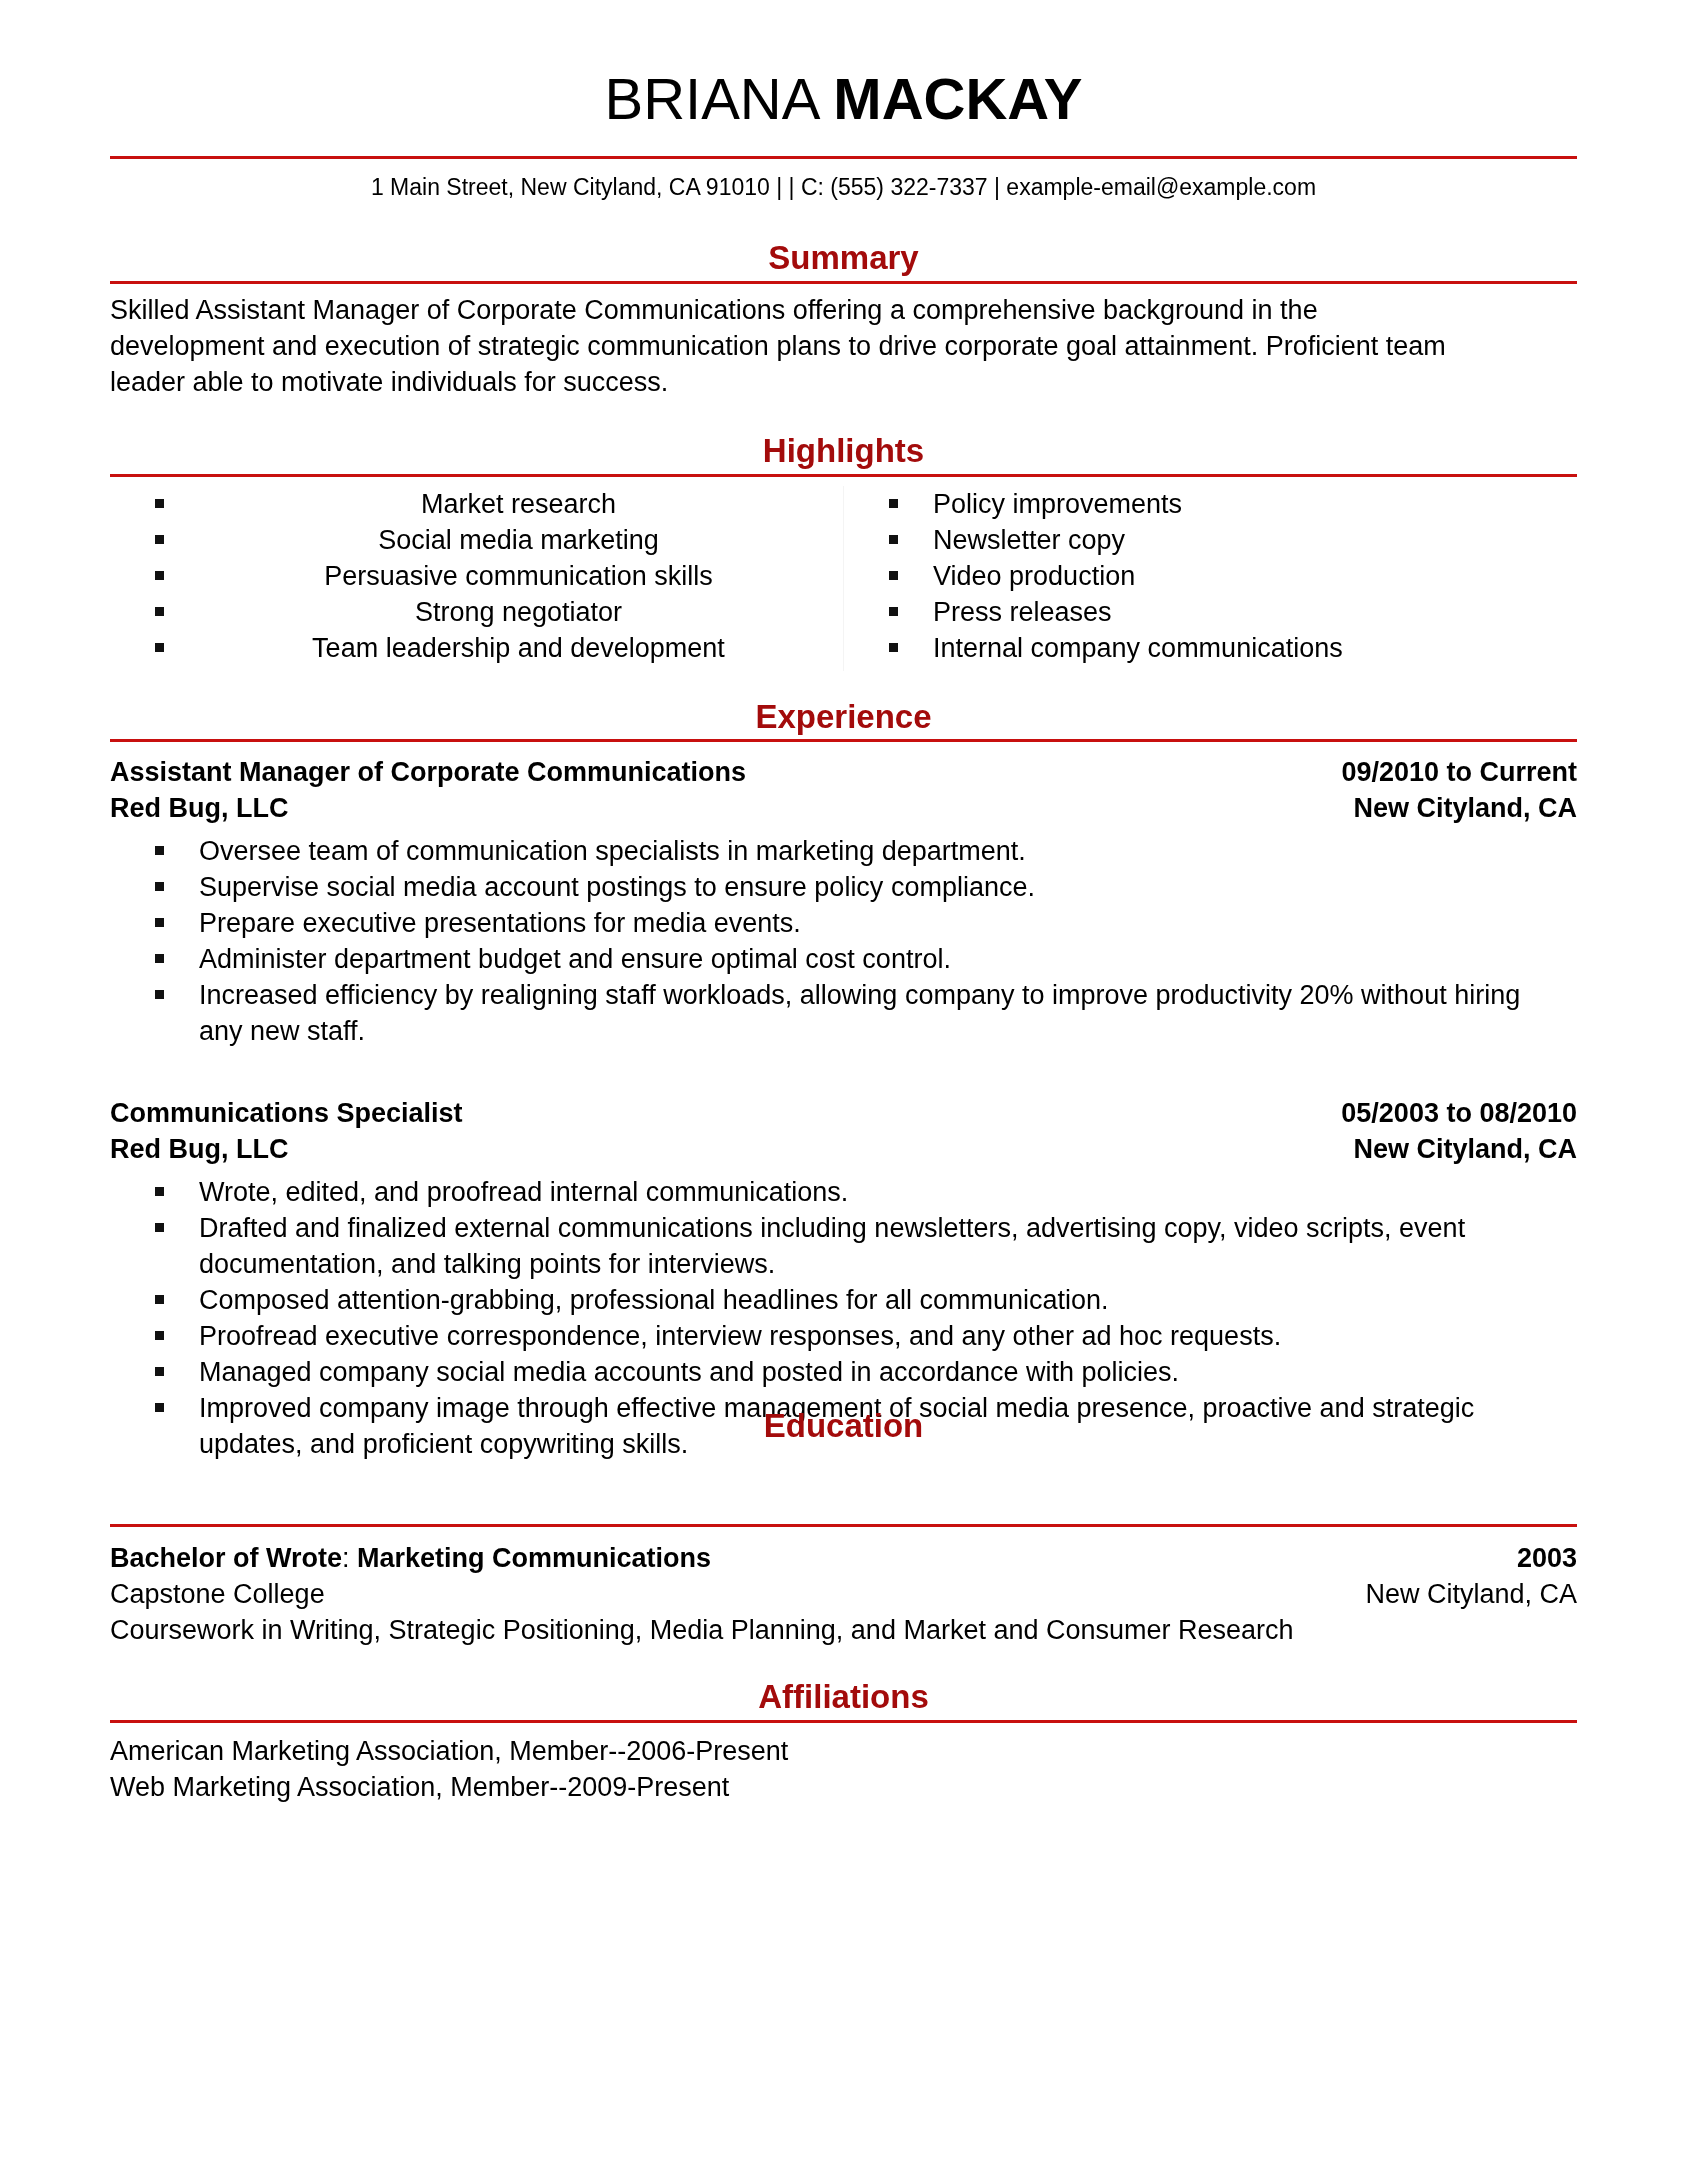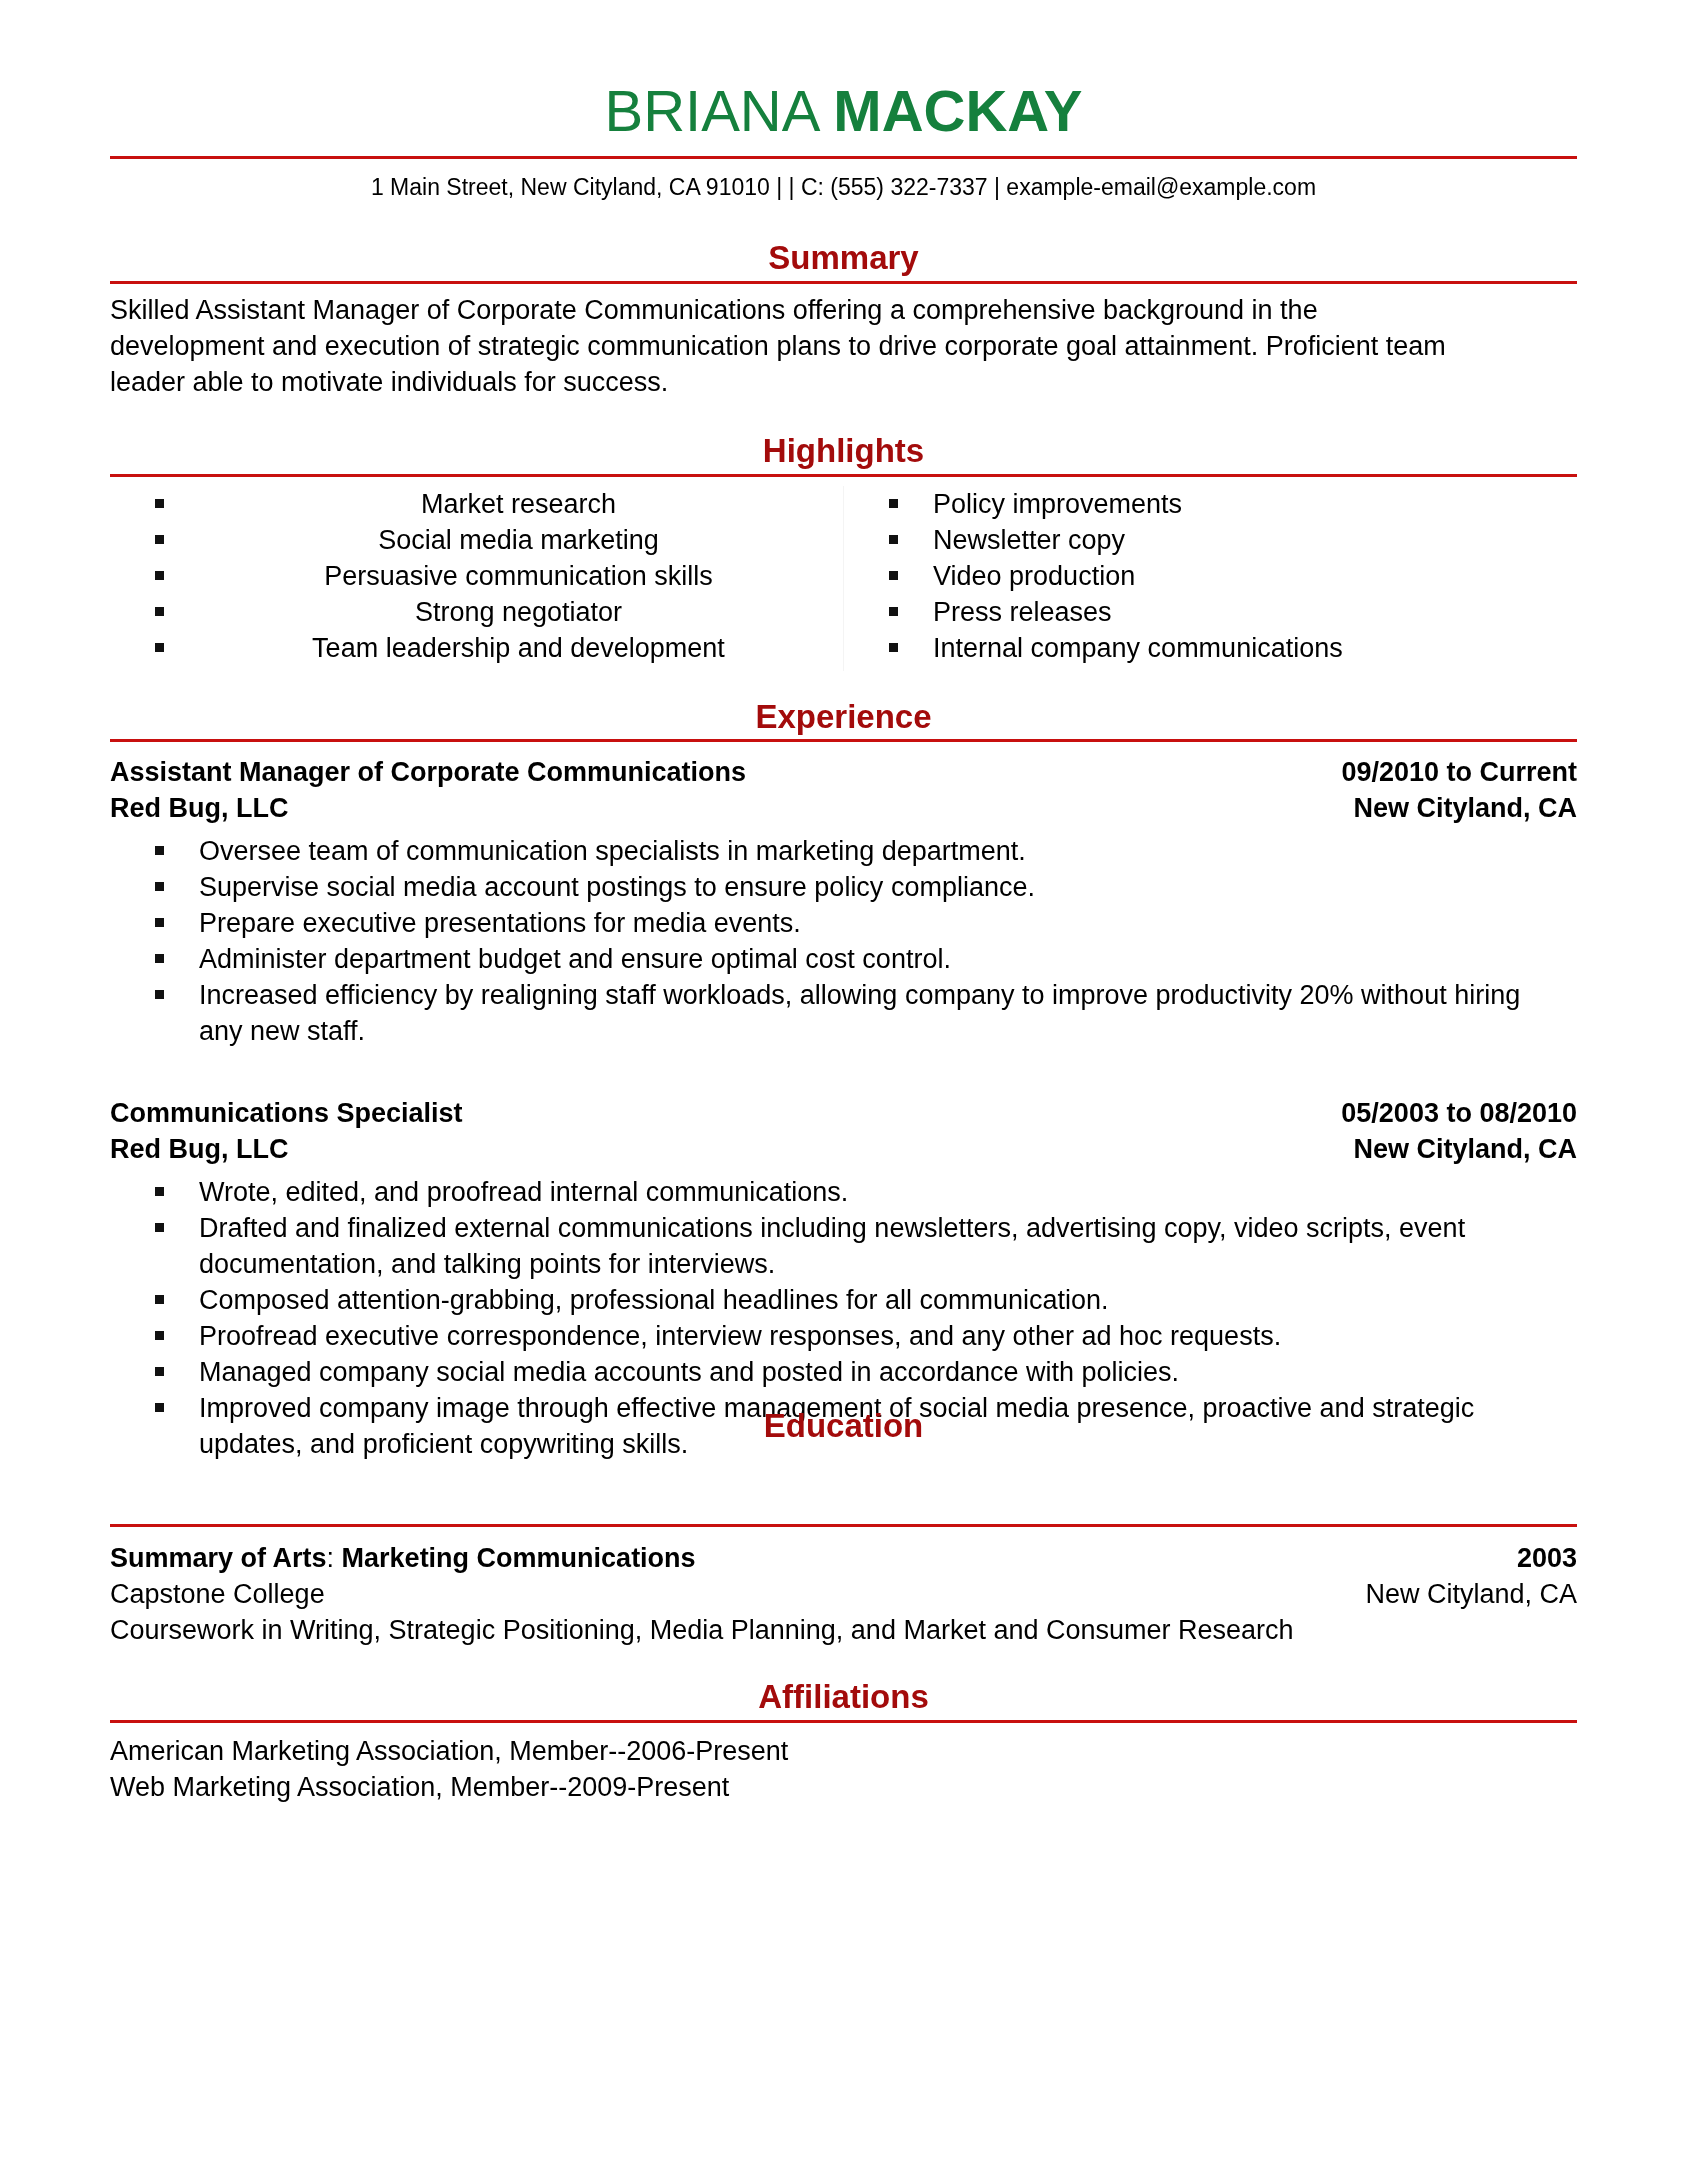--- a/index.html
+++ b/index.html
@@ -1,20 +1,20 @@
 <!DOCTYPE html>
 <html style="font-size:10.6px"><head>
 <meta charset="utf-8">
 <style>
   html, body { margin: 0; padding: 0; background: #ffffff; }
   body { width: 1687px; height: 2183px; position: relative; overflow: hidden;
          font-family: "Liberation Sans", sans-serif; color: #000; }
   .page { position: absolute; left: 110px; top: 0; width: 1467px; }
-  .name { position: absolute; top: 78px; left: 0; width: 1467px; text-align: center;
-          font-size: 58px; line-height: 66px; color: #15803d; letter-spacing: 0px; }
+  .name { position: absolute; top: 66px; left: 0; width: 1467px; text-align: center;
+          font-size: 58px; line-height: 66px; color: #000000; letter-spacing: 0px; }
   .name .first { font-weight: normal; }
   .name .last { font-weight: bold; }
   .rule { position: absolute; left: 0; width: 1467px; height: 3.3px; background: #c8100f; }
   .contact { position: absolute; top: 173px; left: 0; width: 1467px; text-align: center;
              font-size: 23px; line-height: 29px; }
   .sec-title { position: absolute; left: 0; width: 1467px; text-align: center;
                font-size: 33px; line-height: 40px; font-weight: bold; color: #a30b0b; }
   .body-text { position: absolute; left: 0; width: 1467px; font-size: 27px; line-height: 36px; }
   .hl-col { position: absolute; top: 486px; width: 728px; }
   .hl-col.left { left: 0; text-align: center; }
@@ -109,21 +109,21 @@
       <li><span class="bullet"></span><span>Proofread executive correspondence, interview responses, and any other ad hoc requests.</span></li>
       <li><span class="bullet"></span><span>Managed company social media accounts and posted in accordance with policies.</span></li>
       <li style="padding-right:93px;"><span class="bullet"></span><span>Improved company image through effective management of social media presence, proactive and strategic updates, and proficient copywriting skills.</span></li>
     </ul>
   </div>
 
   <div class="sec-title" style="top:1406px;">Education</div>
   <div class="rule" style="top:1524px;"></div>
   <div class="job" style="top:1540px;">
     <div class="row">
-      <span><span class="bold">Summary of Arts</span><span class="plain">: </span><span class="bold">Marketing Communications</span></span>
+      <span><span class="bold">Bachelor of Wrote</span><span class="plain">: </span><span class="bold">Marketing Communications</span></span>
       <span class="bold">2003</span>
     </div>
     <div class="row">
       <span>Capstone College</span>
       <span>New Cityland, CA</span>
     </div>
     <div class="row">
       <span>Coursework in Writing, Strategic Positioning, Media Planning, and Market and Consumer Research</span>
     </div>
   </div>

